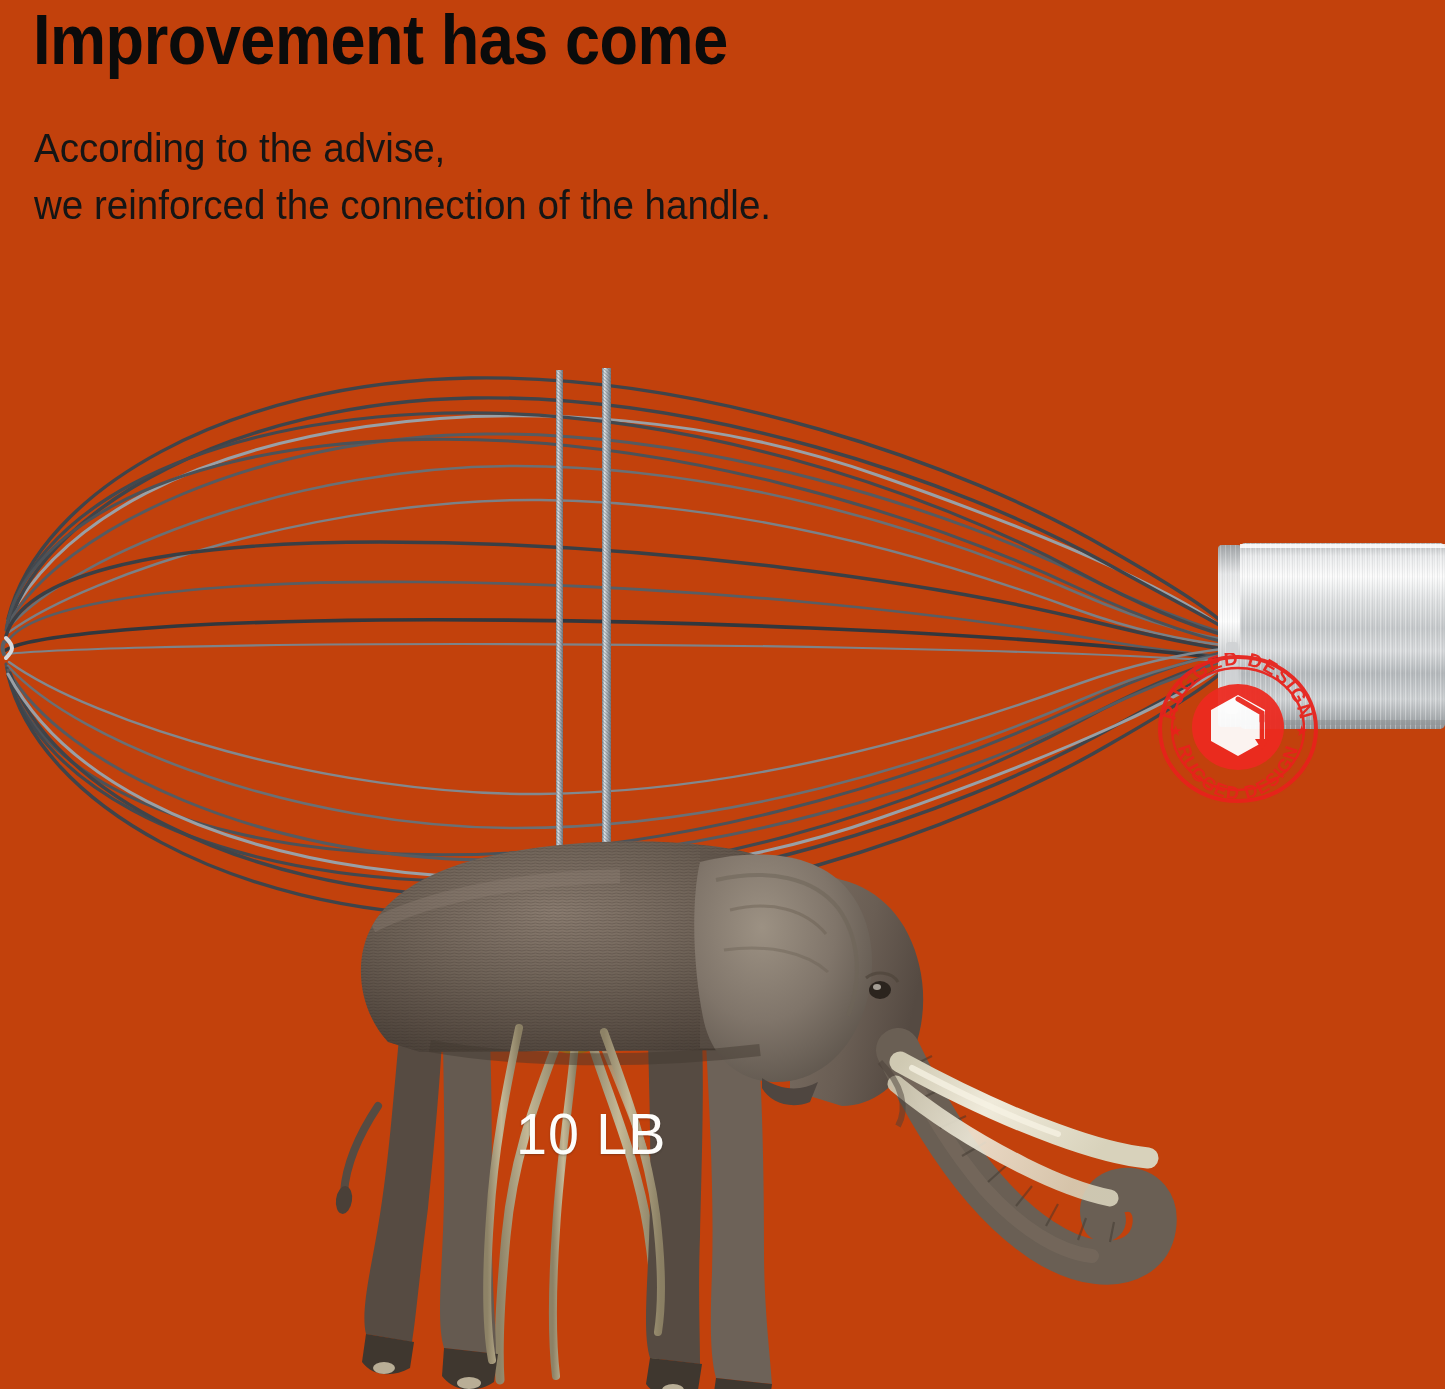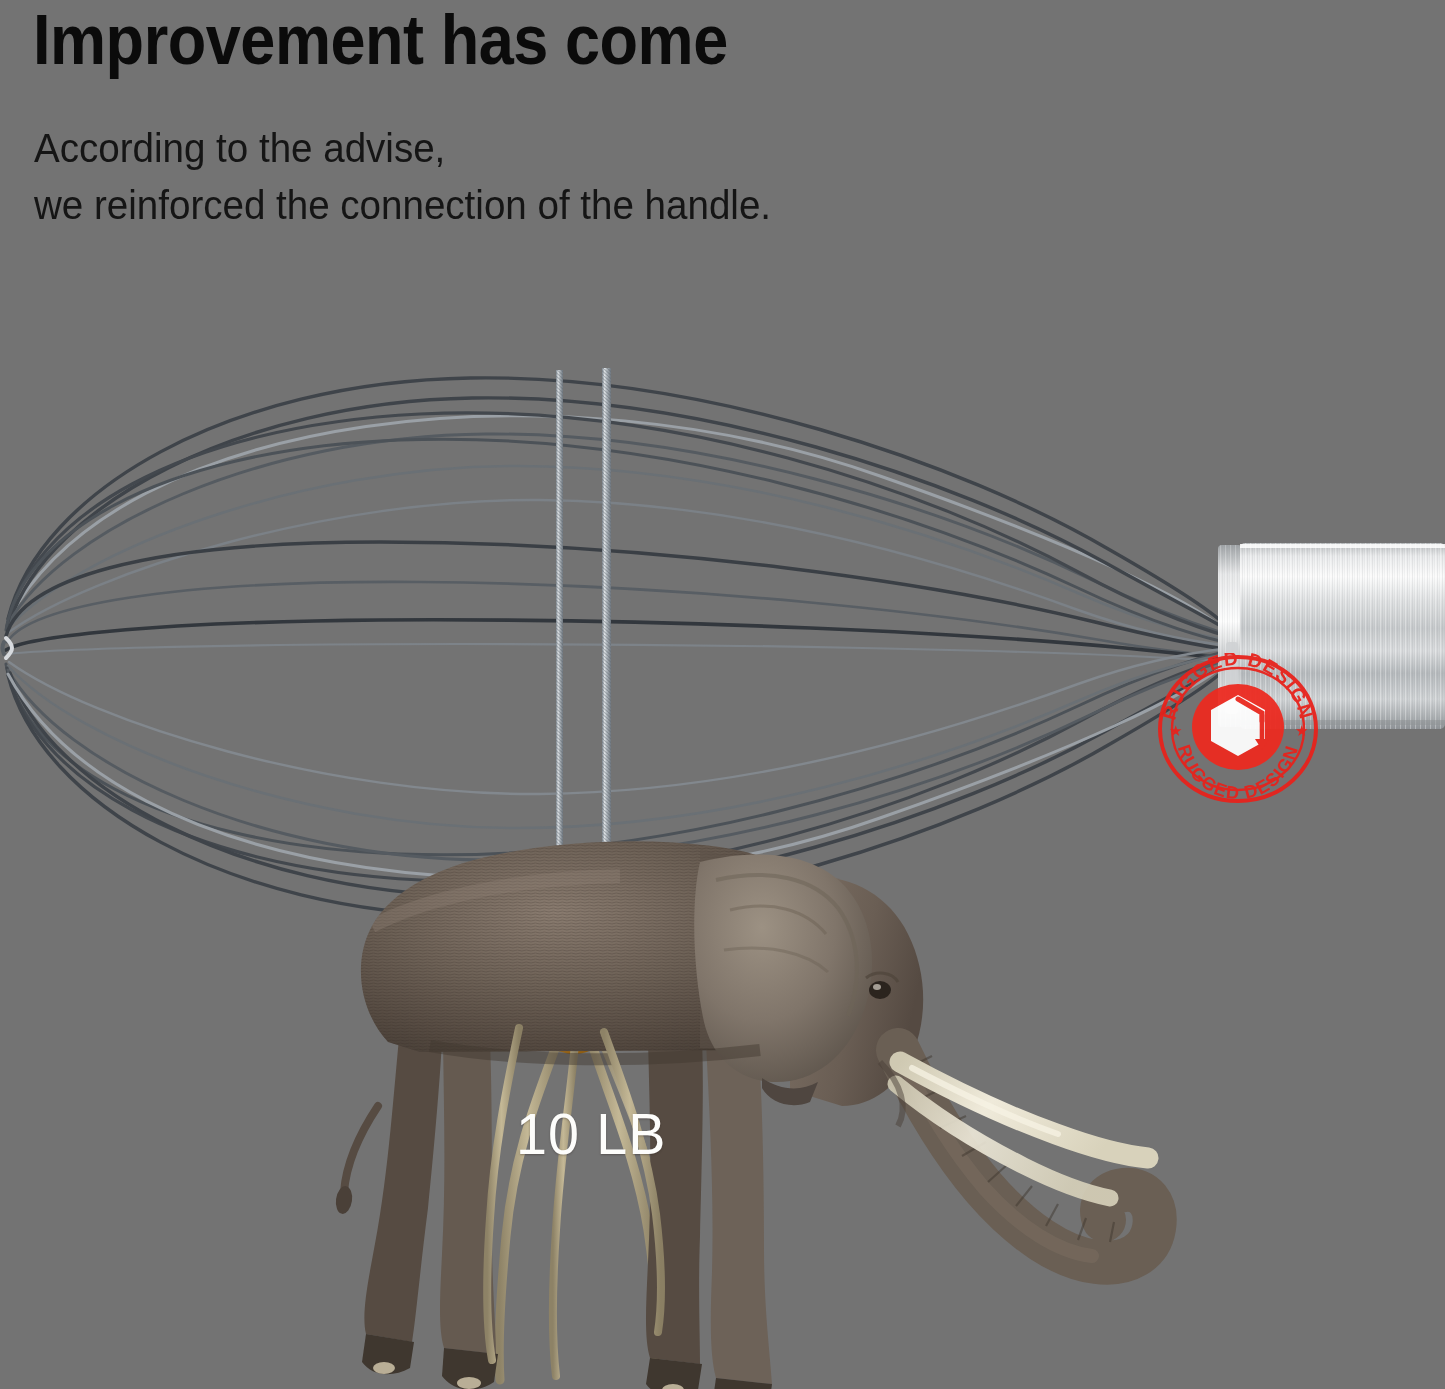--- a/index.html
+++ b/index.html
@@ -9,21 +9,21 @@
     background: #ffffff;
   }
   body {
     font-family: "Liberation Sans", sans-serif;
     -webkit-font-smoothing: antialiased;
   }
   #stage {
     position: relative;
     width: 1445px;
     height: 1389px;
-    background: #737373;
+    background: #c2410c;
     overflow: hidden;
   }
 
   
   .headline {
     position: absolute;
     left: 33px;
     top: 4px;
     font-family: "Liberation Sans Narrow", "Liberation Sans", sans-serif;
     font-size: 70px;

